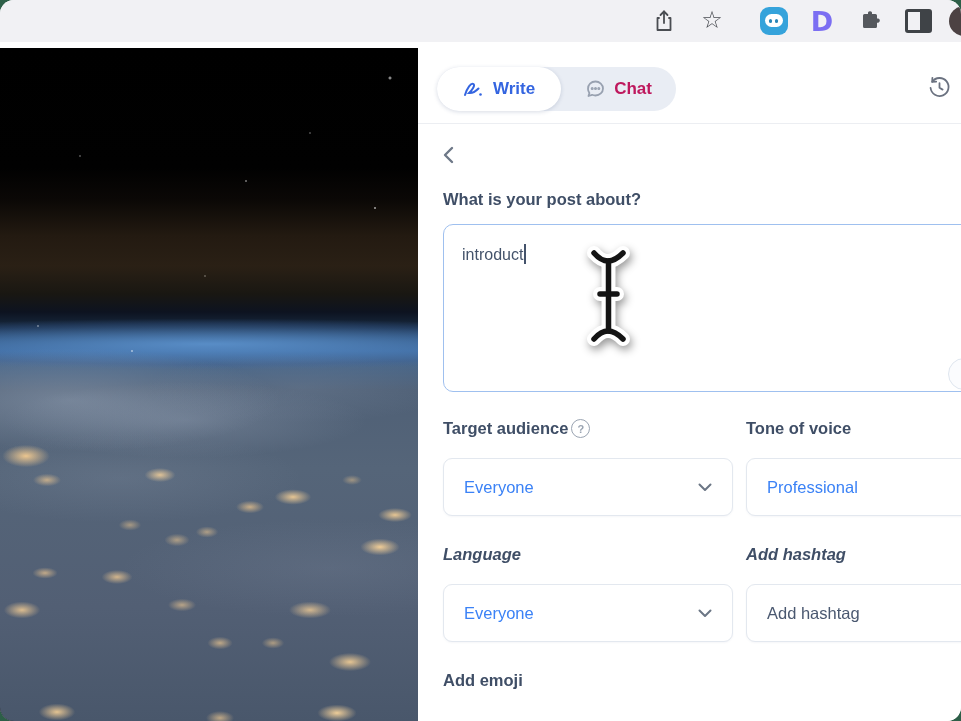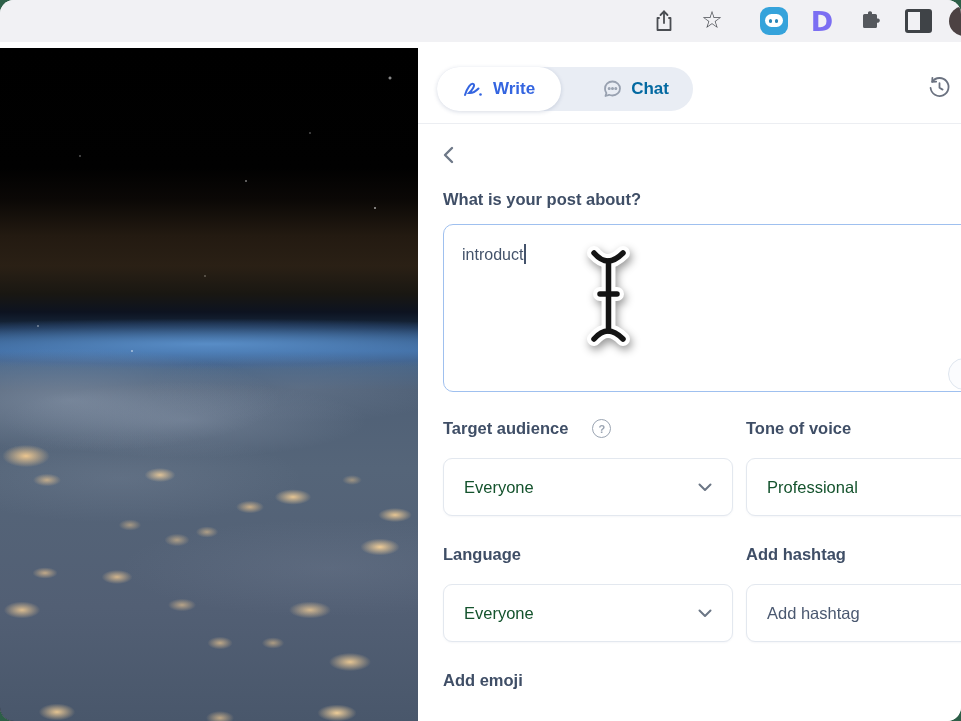--- a/index.html
+++ b/index.html
@@ -67,38 +67,38 @@
       radial-gradient(30px 13px at 350px 614px,rgba(246,208,150,.9),transparent 70%),
       radial-gradient(26px 12px at 57px 664px,rgba(246,208,150,.9),transparent 70%),
       radial-gradient(28px 12px at 337px 665px,rgba(248,212,155,.95),transparent 70%),
       radial-gradient(20px 10px at 220px 670px,rgba(238,200,145,.7),transparent 70%),
       radial-gradient(16px 8px at 130px 477px,rgba(235,197,142,.55),transparent 70%),
       radial-gradient(14px 7px at 352px 432px,rgba(235,197,142,.5),transparent 70%);}
 
   
   .panel{position:absolute;left:418px;top:48px;width:620px;height:673px;background:#fff;padding:0 0 0 25px;box-sizing:border-box;}
   .tabs-row{position:relative;margin-top:19px;height:44px;}
-  .tab-pill{display:inline-flex;height:44px;background:#e9edf4;border-radius:22px;align-items:center;margin-left:-6px;gap:17px;}
-  .tab{display:flex;align-items:center;gap:8px;height:44px;padding:0 24px;border-radius:22px;font-size:17px;font-weight:700;color:#0369a1;cursor:pointer;box-sizing:border-box;}
+  .tab-pill{display:inline-flex;height:44px;background:#e9edf4;border-radius:22px;align-items:center;margin-left:-6px;}
+  .tab{display:flex;align-items:center;gap:8px;height:44px;padding:0 24px;border-radius:22px;font-size:17px;font-weight:700;color:#be185d;cursor:pointer;box-sizing:border-box;}
   .tab.active{background:#fff;color:#3465e0;box-shadow:0 1px 4px rgba(40,60,110,.18);padding:0 26px;}
   .history-btn{position:absolute;left:481px;top:5px;width:30px;height:30px;display:flex;align-items:center;justify-content:center;}
   .divider{margin:12px 0 0 -25px;height:1px;background:#eceef2;width:620px;}
 
   .back-row{display:flex;align-items:center;gap:10px;margin-top:22px;color:#6e7888;font-size:17px;font-weight:700;cursor:pointer;}
   .field-label{font-size:16.5px;font-weight:700;color:#3f4e66;}
   .post-label{margin-top:26px;}
-  .label-with-help{display:flex;align-items:center;gap:24px;}
+  .label-with-help{display:flex;align-items:center;gap:3px;}
   .help-circle{width:17px;height:17px;border:1.5px solid #9aa4b2;border-radius:50%;color:#9aa4b2;font-size:11px;font-weight:700;display:flex;align-items:center;justify-content:center;}
 
   .post-box{position:relative;margin-top:15px;width:557px;height:168px;border:1.5px solid #9fc0ef;border-radius:10px;box-sizing:border-box;padding:19px 18px;font-size:16px;color:#44536b;cursor:text;background:#fff;}
   .caret{display:inline-block;width:1.5px;height:20px;background:#44536b;vertical-align:-4px;margin-left:1px;}
 
   .grid{display:grid;grid-template-columns:290px 290px;column-gap:13px;margin-top:27px;}
-  .dd-box{margin-top:20px;height:58px;border:1.5px solid #e3e8ef;border-radius:9px;display:flex;align-items:center;justify-content:space-between;padding:0 20px;box-sizing:border-box;font-size:16.5px;color:#14532d;background:#fff;box-shadow:0 1px 2px rgba(60,80,120,.05);cursor:pointer;}
-  .row2 .field-label{margin-top:29px;}
+  .dd-box{margin-top:20px;height:58px;border:1.5px solid #e3e8ef;border-radius:9px;display:flex;align-items:center;justify-content:space-between;padding:0 20px;box-sizing:border-box;font-size:16.5px;color:#3b82f6;background:#fff;box-shadow:0 1px 2px rgba(60,80,120,.05);cursor:pointer;}
+  .row2 .field-label{margin-top:29px;font-style:italic;}
   .hashtag-input{color:#4a5870;}
   .emoji-label{margin-top:29px;}
 
   .cursor-ibeam{position:absolute;left:167px;top:196px;width:47px;height:104px;pointer-events:none;filter:drop-shadow(2px 4px 4px rgba(0,0,0,.40));}
   .partial-circle{position:absolute;left:530px;top:310px;width:30px;height:30px;border:1.5px solid #dfe6ef;border-radius:50%;background:#fbfcfe;}
 </style>
 </head>
 <body>
 
 <div class="screen">

